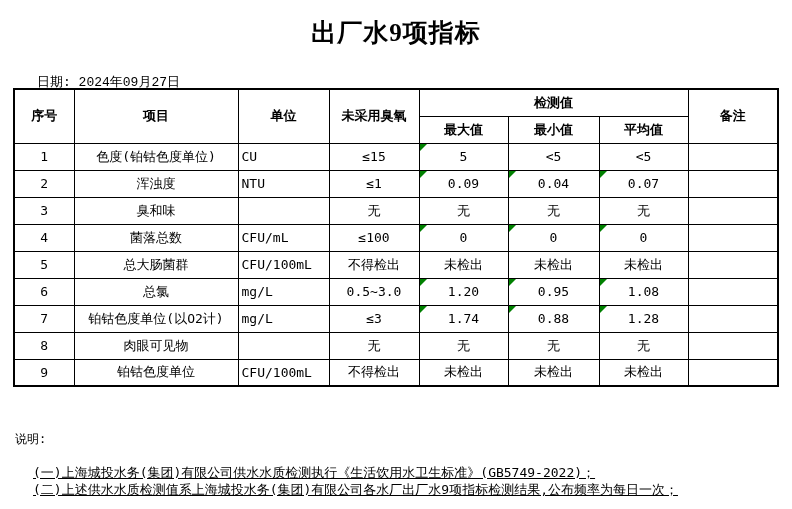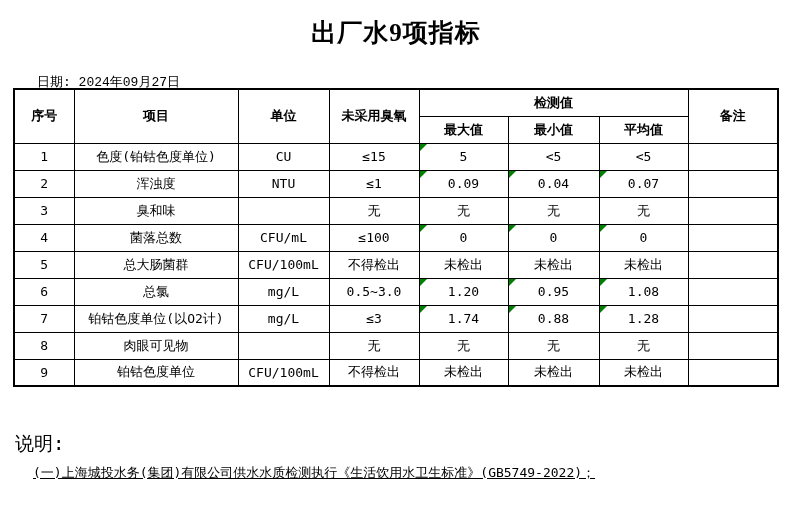--- a/index.html
+++ b/index.html
@@ -41,35 +41,35 @@
     white-space: nowrap;
     vertical-align: middle;
   }
   table.report th {
     font-weight: bold;
     text-align: center;
     padding: 0;
   }
   td.c-no   { text-align: center; }
   td.c-item { text-align: center; padding-left: 4px; }
-  td.c-unit { text-align: center; padding-left: 4px; }
+  td.c-unit { text-align: left; padding-left: 4px; }
   td.c-limit{ text-align: center; padding-left: 4px; }
   td.c-val  { text-align: center; }
   td.c-remark { text-align: center; }
   .flag {
     position: absolute;
     top: 0; left: 0;
     width: 0; height: 0;
     border-top: 7px solid #008000;
     border-right: 7px solid transparent;
     display: block;
   }
   .notes-label {
     margin: 44px 0 0 15px;
-    font-size: 19px;
+    font-size: 12px;
     height: 16px;
   }
   .notes {
     margin: 17px 0 0 33px;
     font-size: 13px;
     text-decoration: underline;
   }
   .note-item { line-height: 17px; height: 17px; white-space: nowrap; }
 </style>
 </head>
@@ -195,13 +195,14 @@
     <td class="c-val">未检出</td>
     <td class="c-val">未检出</td>
     <td class="c-remark"></td>
   </tr>
     </tbody>
 </table>
 
 <div class="notes-label">说明:</div>
 <div class="notes">
   <div class="note-item">(一)上海城投水务(集团)有限公司供水水质检测执行《生活饮用水卫生标准》(GB5749-2022)；</div>
+  <div class="note-item">(二)上述供水水质检测值系上海城投水务(集团)有限公司各水厂出厂水9项指标检测结果,公布频率为每日一次；</div>
 </div>
 
 </body></html>

